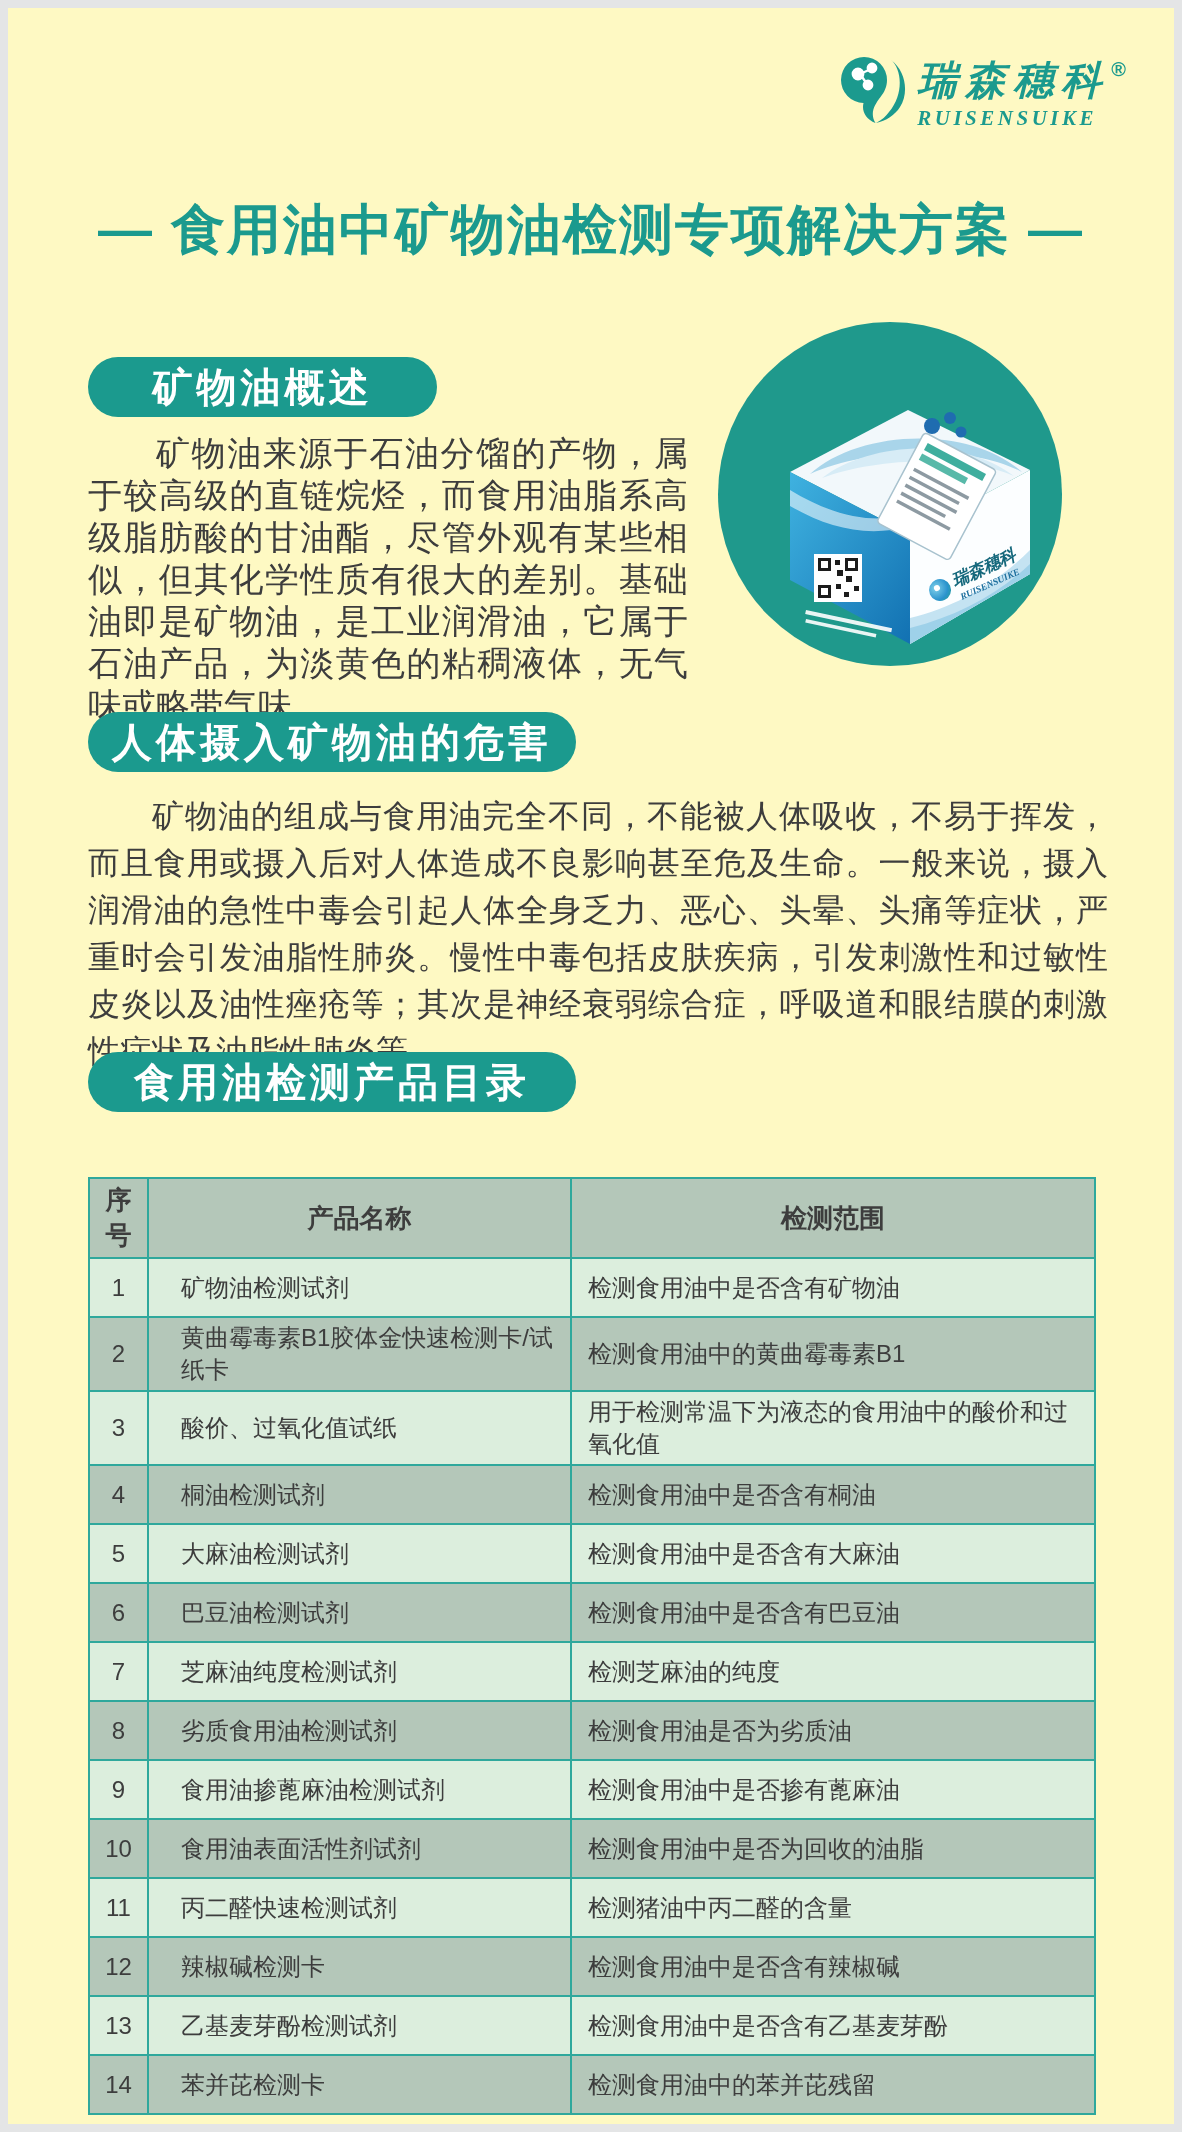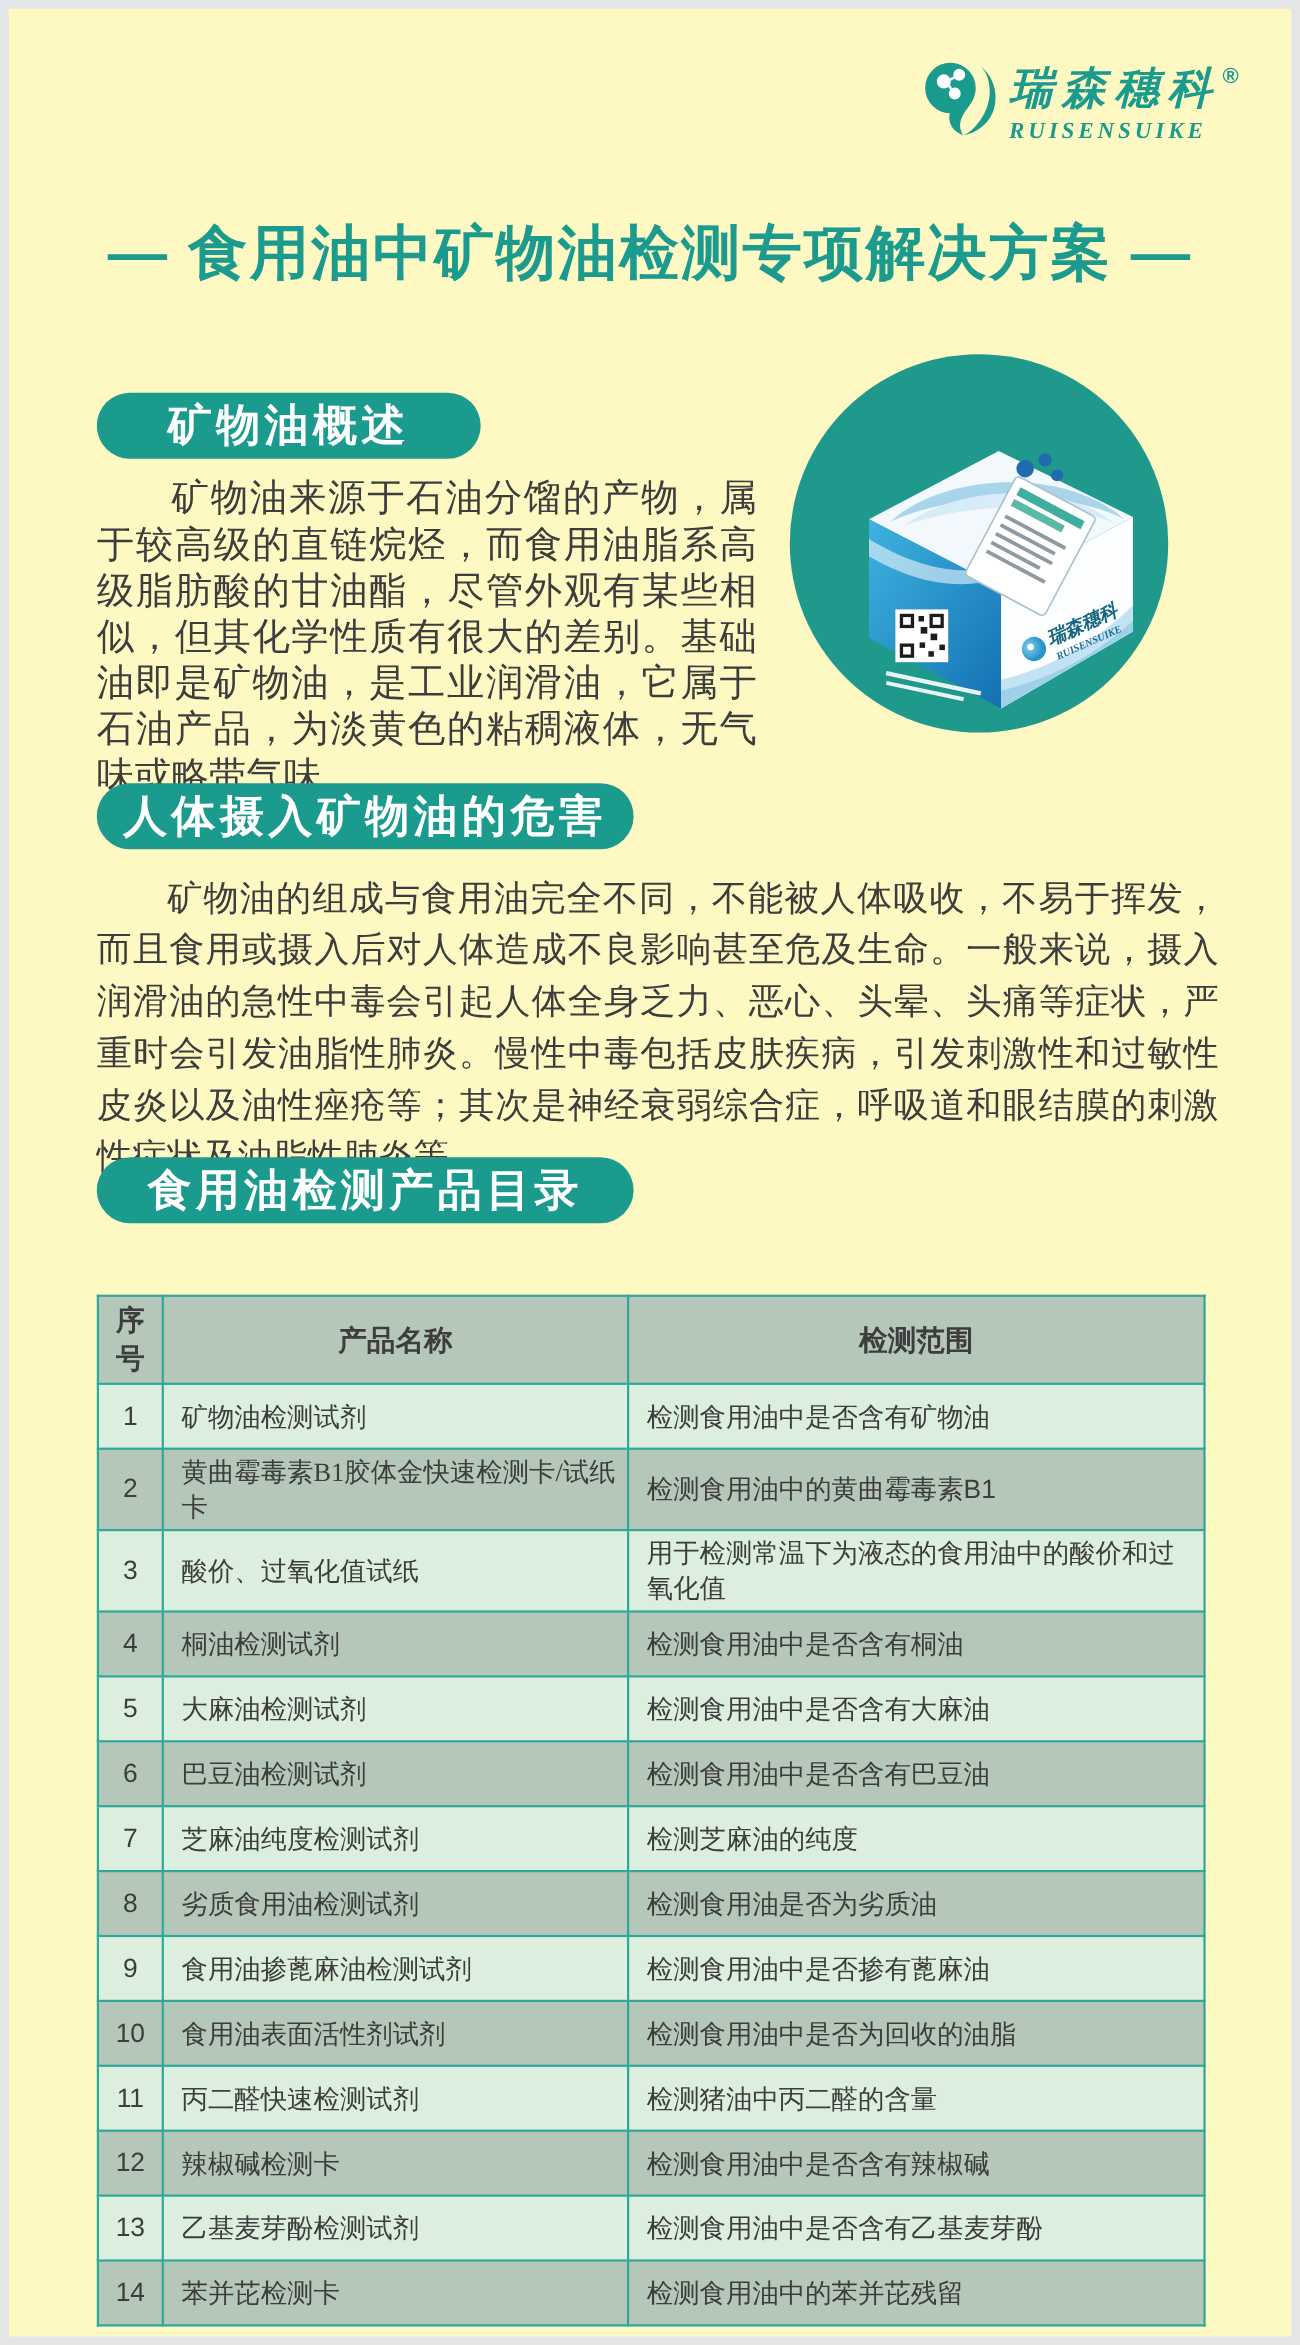--- a/index.html
+++ b/index.html
@@ -49,21 +49,21 @@
   .product-circle svg{display:block;width:100%;height:100%;}
 
   
   .catalog{position:absolute;left:88px;top:1177px;width:1006px;border-collapse:collapse;
            font-size:24px;color:var(--text);table-layout:fixed;}
   .catalog th,.catalog td{border:2px solid var(--table-border);height:59px;padding:4px 10px;vertical-align:middle;}
   .catalog th{background:var(--row-dark);font-size:26px;font-weight:bold;text-align:center;}
   .catalog td{background:var(--row-light);}
   .catalog tbody tr:nth-child(even) td{background:var(--row-dark);}
   .catalog td.c-idx{text-align:center;width:59px;padding:4px 4px;}
-  .catalog td.c-name{padding-left:16px;font-family:Liberation Serif, serif;}
+  .catalog td.c-name{padding-left:32px;}
   .catalog td.c-scope{padding-left:16px;}
   .col-idx{width:59px;}
   .col-name{width:423px;}
   .col-scope{width:524px;}
 </style>
 </head>
 <body>
 
 <div class="page">
   <div class="page-frame"></div>

